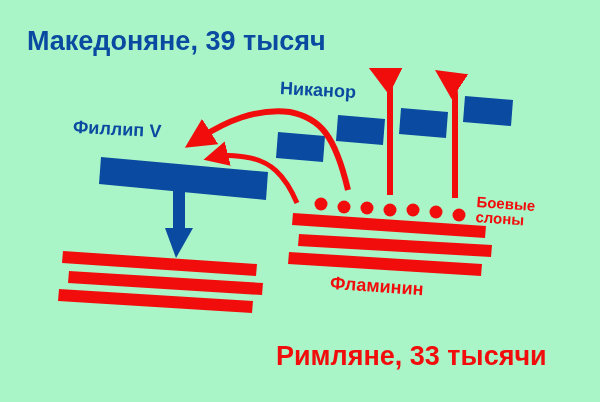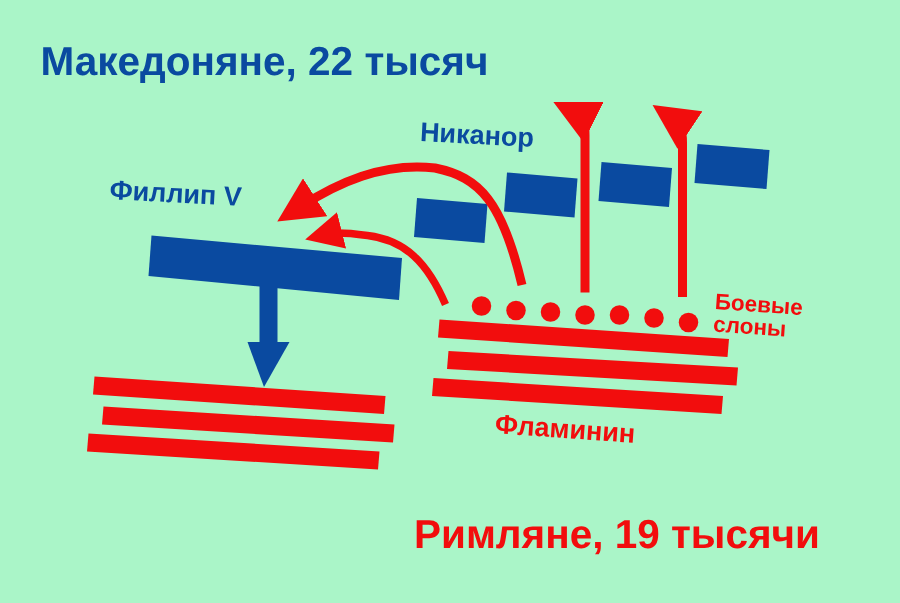--- a/index.html
+++ b/index.html
@@ -54,22 +54,22 @@
       <circle cx="436" cy="212" r="6.5"></circle>
       <circle cx="459" cy="215" r="6.5"></circle>
     </g>
 
     <path d="M348,190 C335,135 320,118 290,112 C255,108 225,122 200,138" fill="none" stroke="#f20d0d" stroke-width="6" marker-end="url(#redHead)"></path>
     <path d="M297,203 C285,175 270,160 245,157 C230,155 222,155 218,156" fill="none" stroke="#f20d0d" stroke-width="5" marker-end="url(#redHead)"></path>
     <path d="M390,195 L390,90 C390,82 389,78 385,76" fill="none" stroke="#f20d0d" stroke-width="6" marker-end="url(#redHead)"></path>
     <path d="M455,198 L455,95 C455,86 453,82 450,80" fill="none" stroke="#f20d0d" stroke-width="6" marker-end="url(#redHead)"></path>
   </svg>
 
-  <div class="lbl blue" style="left:27px;top:26px;font-size:27px;">Македоняне, 22 тысяч</div>
+  <div class="lbl blue" style="left:27px;top:26px;font-size:27px;">Македоняне, 39 тысяч</div>
   <div class="lbl blue" style="left:280px;top:80px;font-size:18px;transform:rotate(3deg);">Никанор</div>
   <div class="lbl blue" style="left:73px;top:119px;font-size:18px;transform:rotate(3deg);">Филлип V</div>
   <div class="lbl red" style="left:476px;top:196px;font-size:15px;line-height:15px;transform:rotate(4deg);">
     <div>Боевые</div>
     <div>слоны</div>
   </div>
   <div class="lbl red" style="left:330px;top:276px;font-size:18px;transform:rotate(4deg);">Фламинин</div>
-  <div class="lbl red" style="left:276px;top:341px;font-size:27px;">Римляне, 19 тысячи</div>
+  <div class="lbl red" style="left:276px;top:341px;font-size:27px;">Римляне, 33 тысячи</div>
 </div>
 
 </body></html>

